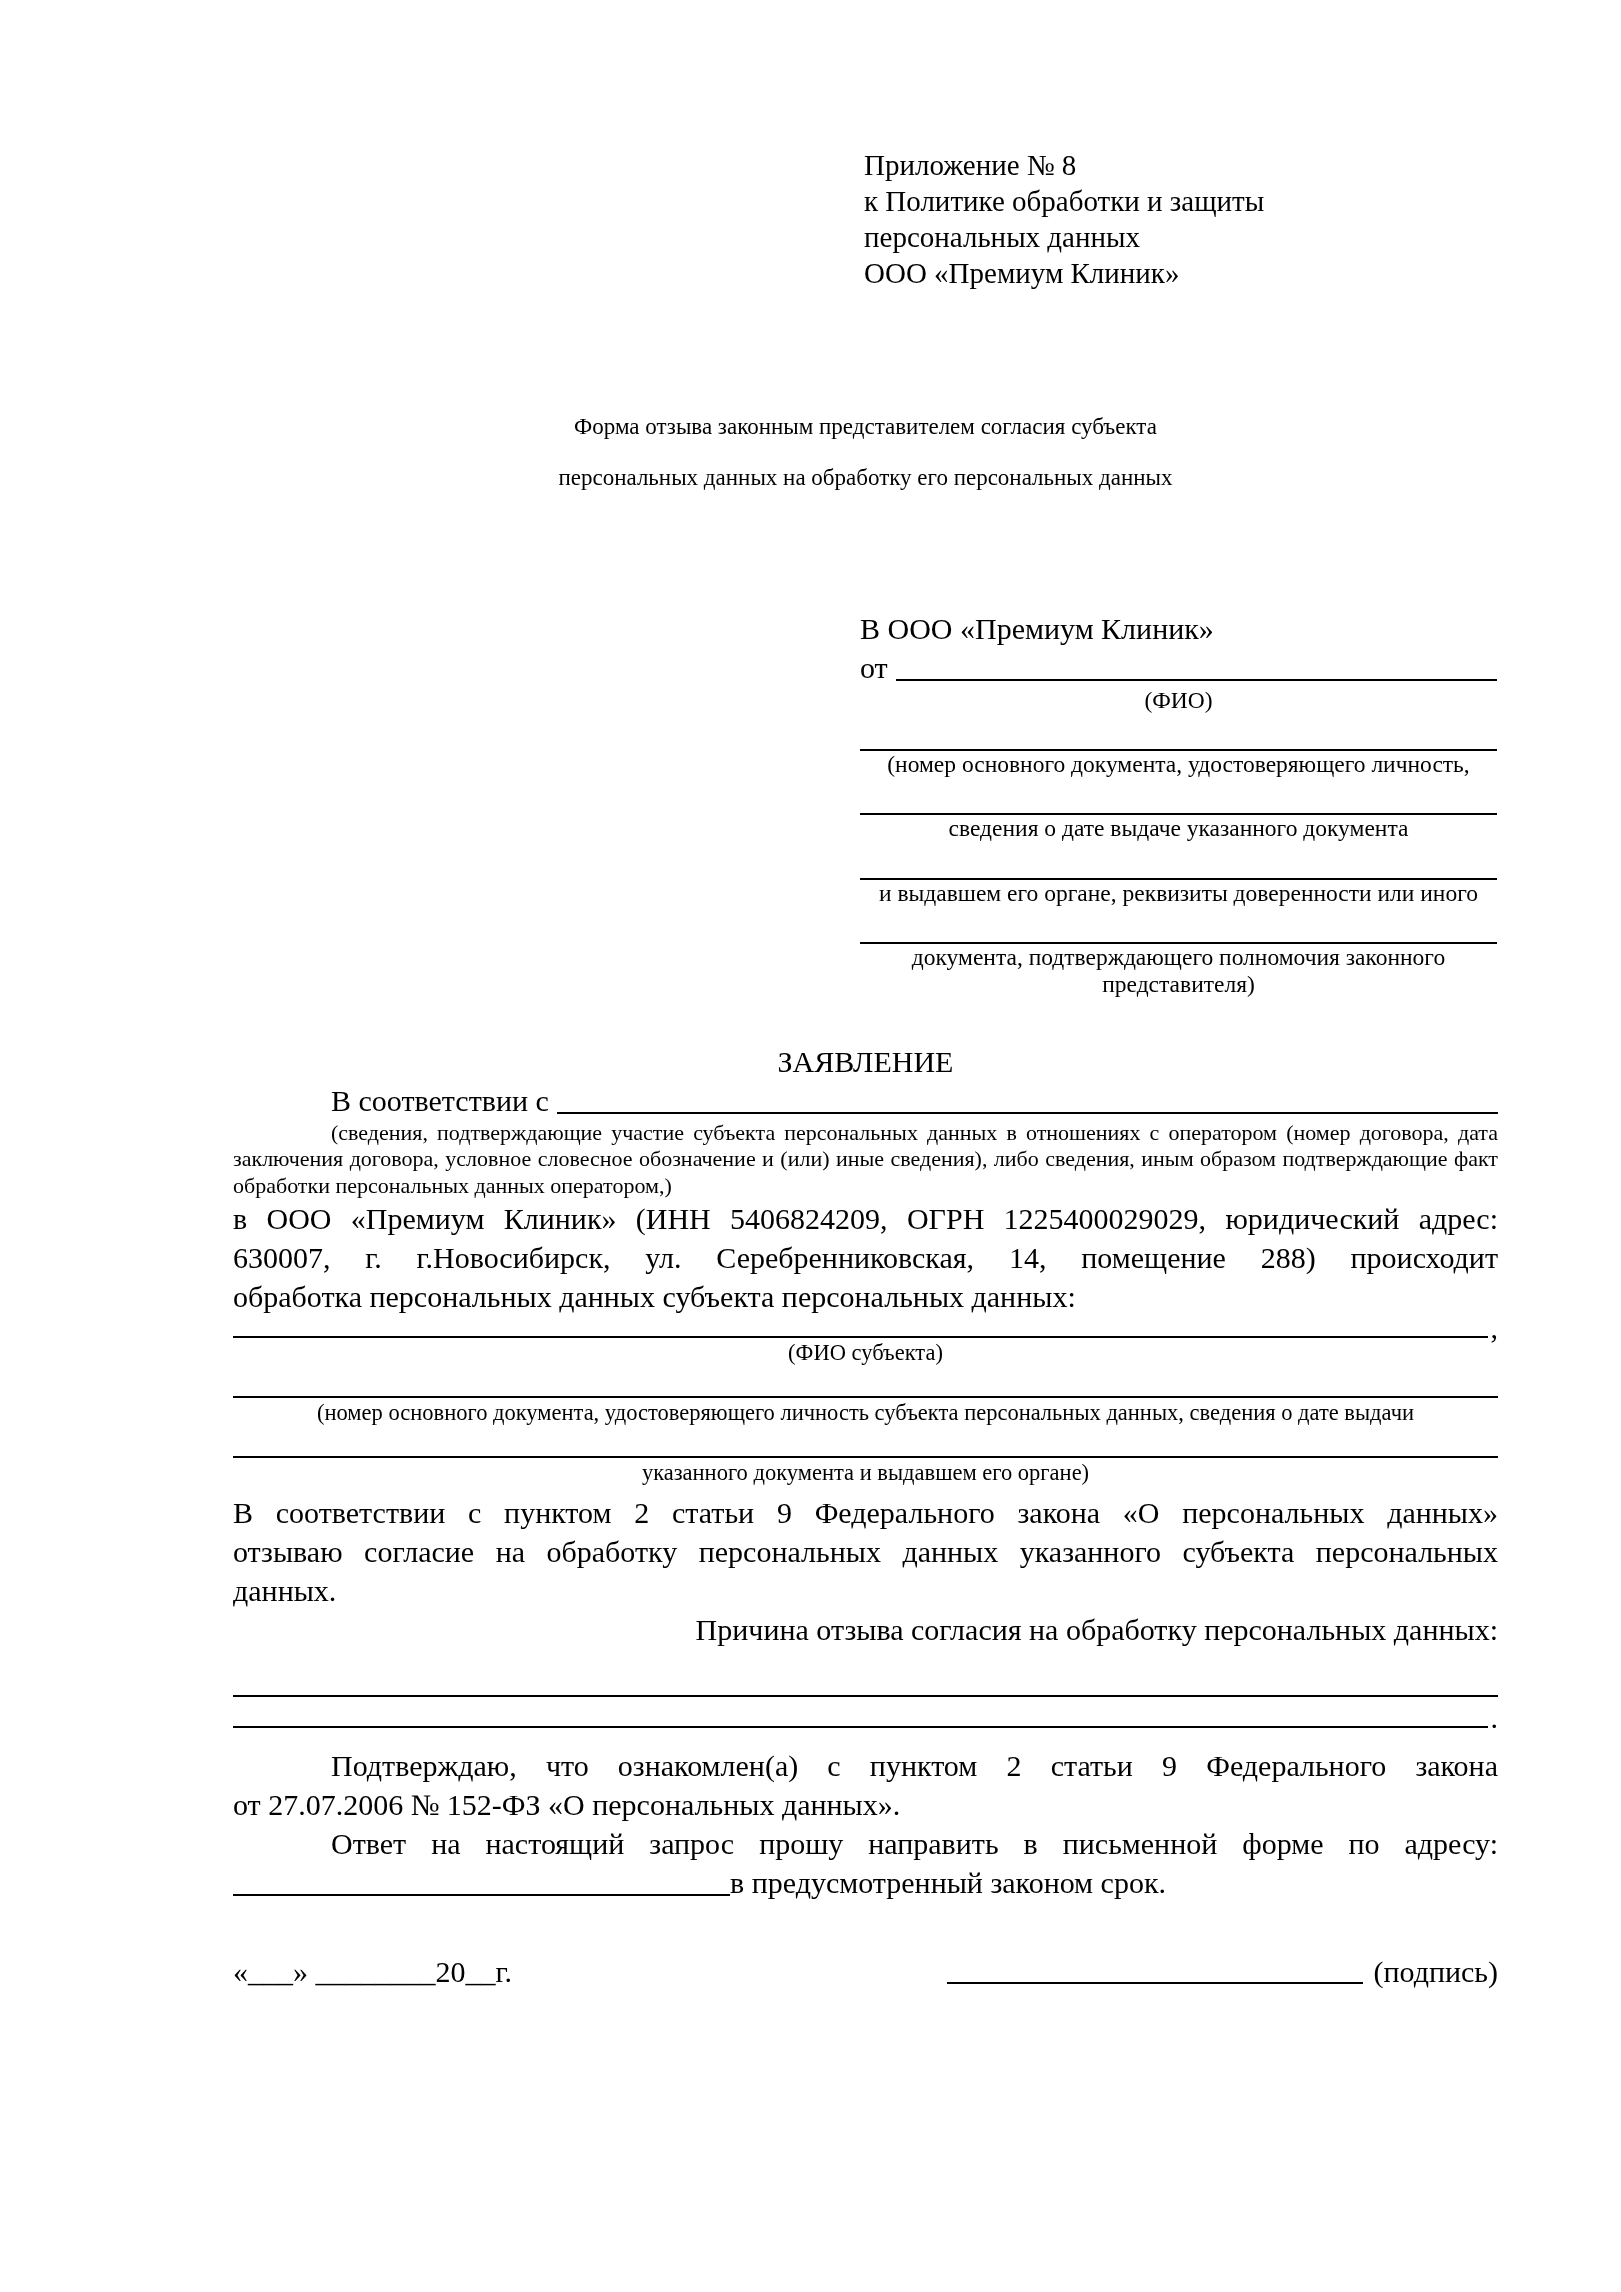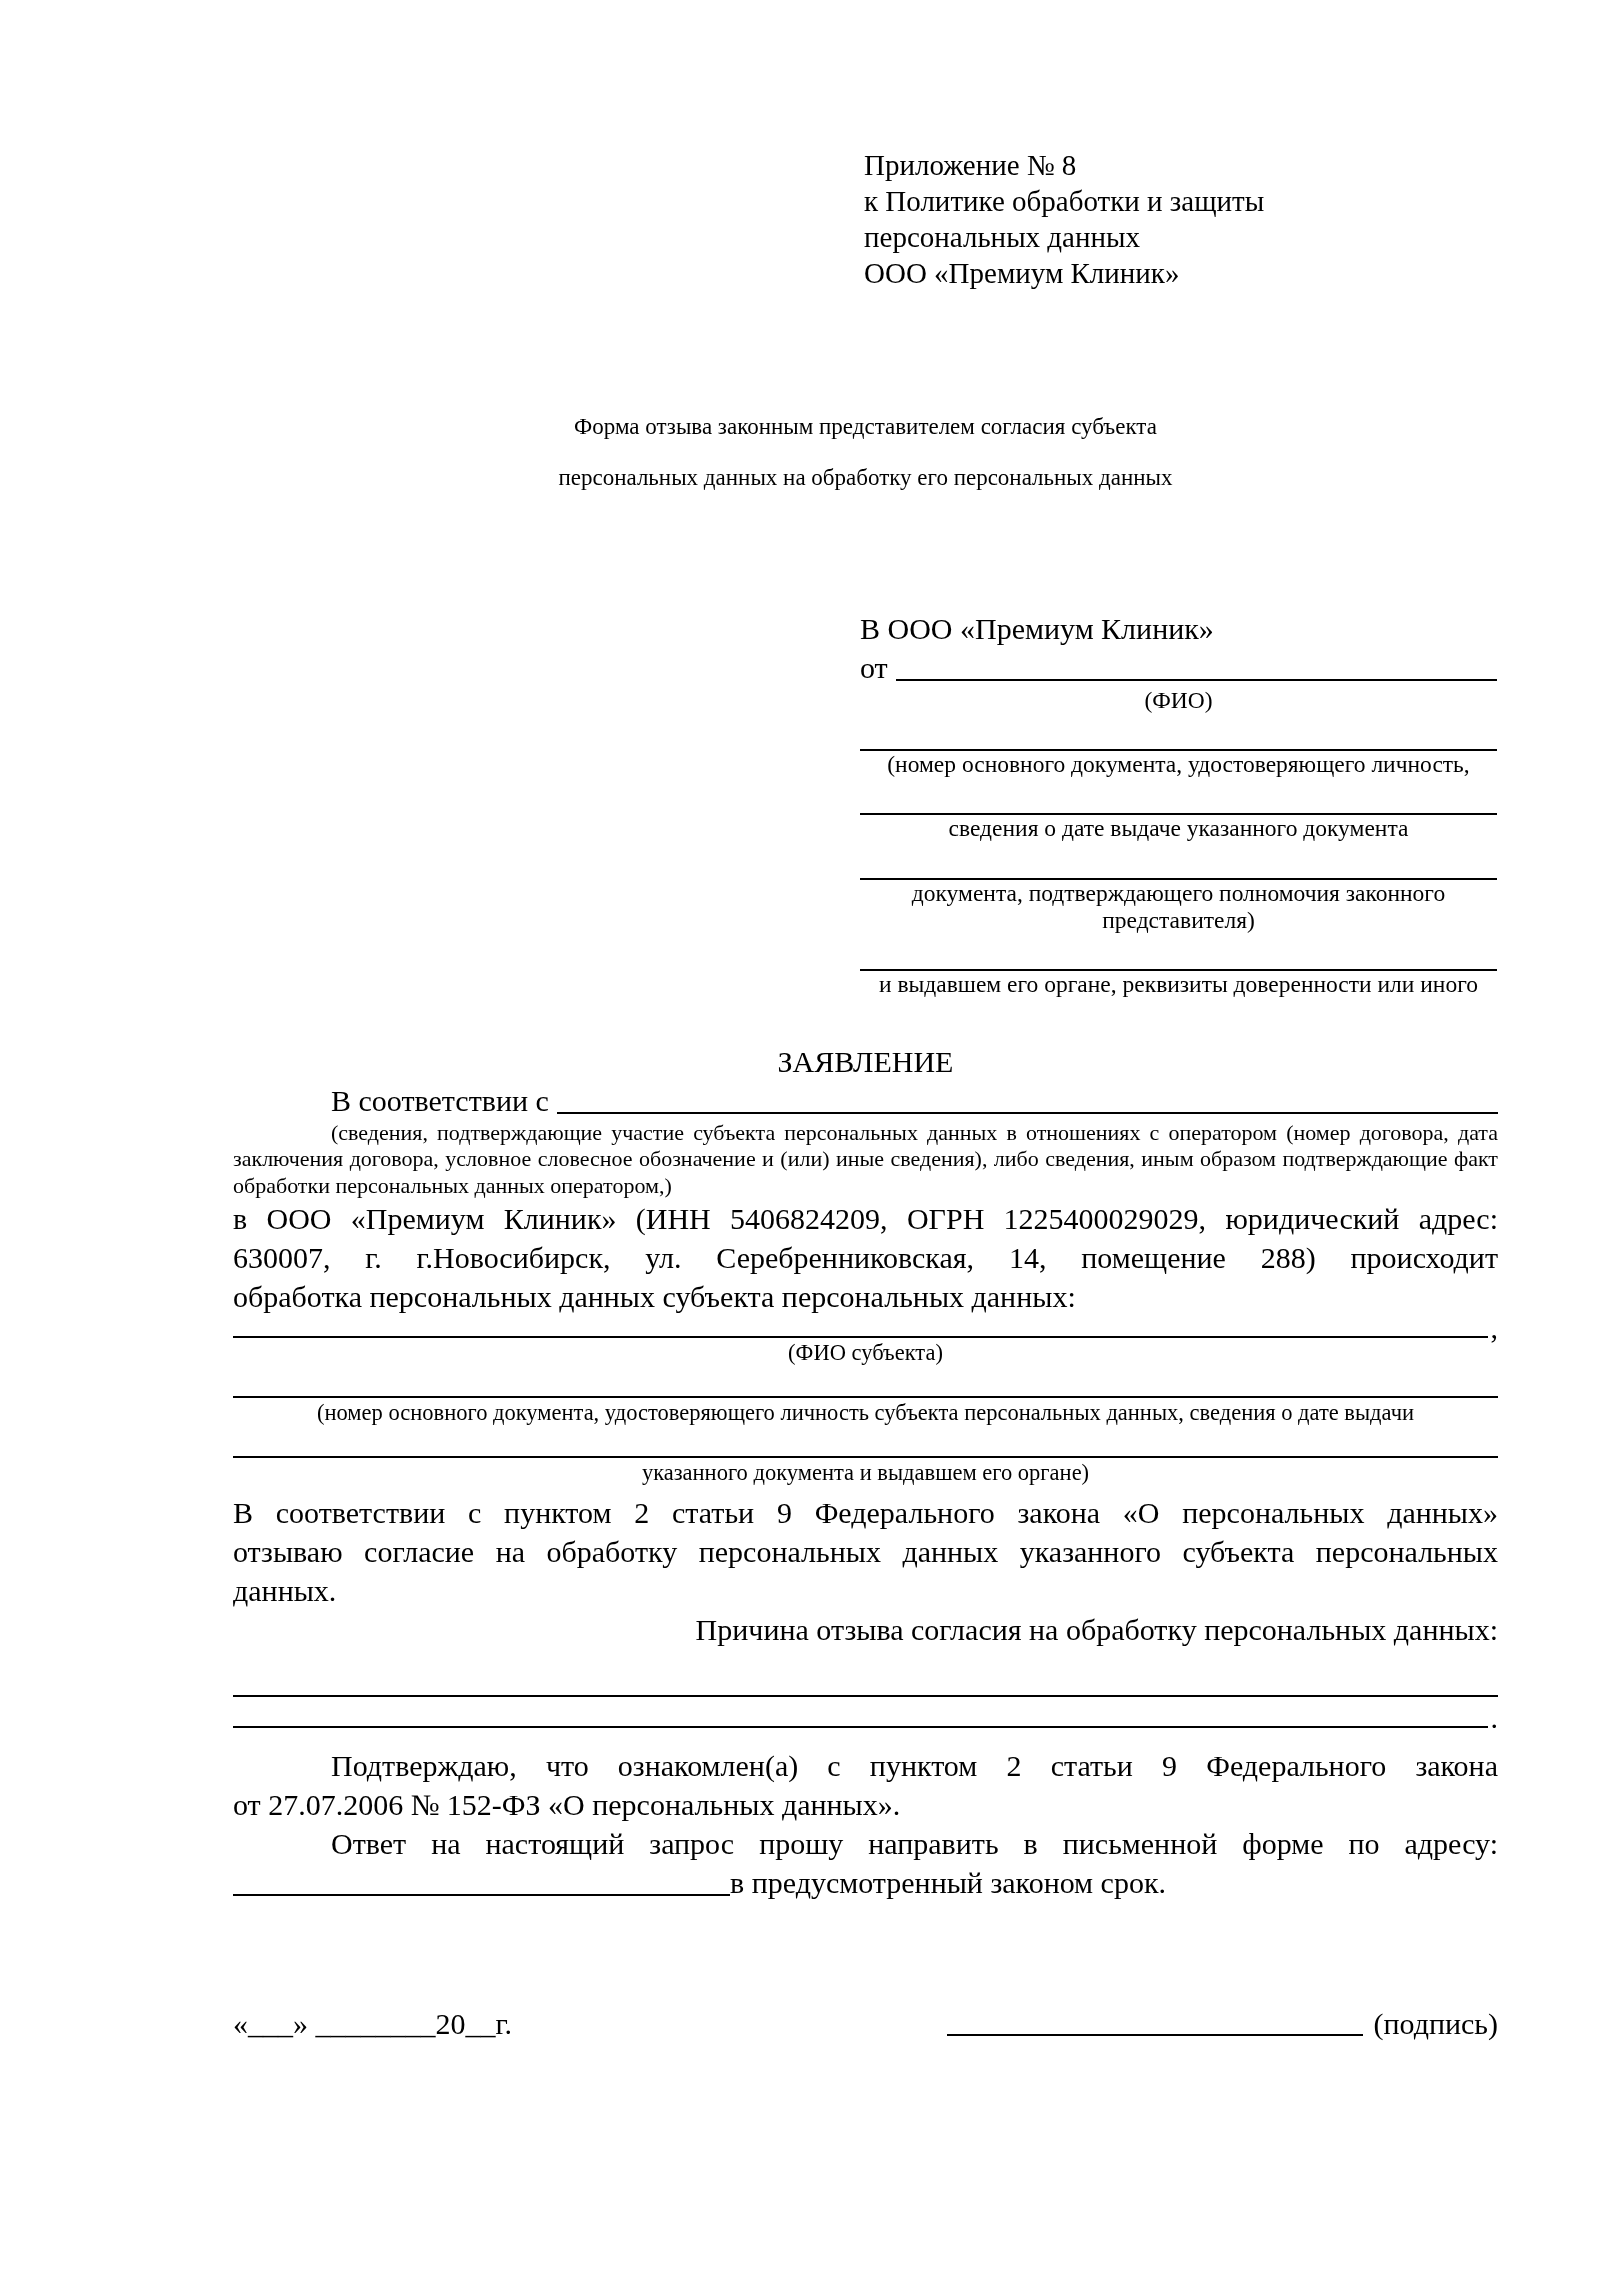--- a/index.html
+++ b/index.html
@@ -46,21 +46,21 @@
   .withdraw { margin-top:5.9px; }
   .reason { display:flex; align-items:flex-end; padding-left:98px;flex-direction:column; }
   .reason .lbl { white-space:nowrap; }
   .ruleA { height:40px; }
   .ruleB { height:31px; }
   .confirm { margin-top:17.6px; }
   .reply2 { display:flex; align-items:flex-end; }
   .uline { display:inline-block; width:497px; border-bottom:2.9px solid #000; margin-bottom:5.9px; }
 
   
-  .footer { margin-top:102px; display:flex; justify-content:space-between; align-items:flex-start; }
+  .footer { margin-top:50px; display:flex; justify-content:space-between; align-items:flex-start; }
   .sig { display:flex; align-items:flex-end;gap:10px; }
   .sig .uline-sig { display:inline-block; width:416px; border-bottom:2.9px solid #000; margin-bottom:6.9px; }
 </style>
 </head>
 <body>
 
 <div class="page">
 
   <div class="appendix">
     <div>Приложение № 8</div>
@@ -85,25 +85,25 @@
     <div class="grp">
       <div class="bl"></div>
       <div class="r-cap">(номер основного документа, удостоверяющего личность,</div>
     </div>
     <div class="grp">
       <div class="bl"></div>
       <div class="r-cap">сведения о дате выдаче указанного документа</div>
     </div>
     <div class="grp">
       <div class="bl"></div>
-      <div class="r-cap">документа, подтверждающего полномочия законного представителя)</div>
+      <div class="r-cap">и выдавшем его органе, реквизиты доверенности или иного</div>
     </div>
     <div class="grp">
       <div class="bl"></div>
-      <div class="r-cap">и выдавшем его органе, реквизиты доверенности или иного</div>
+      <div class="r-cap">документа, подтверждающего полномочия законного представителя)</div>
     </div>
   </div>
 
   <div class="heading">ЗАЯВЛЕНИЕ</div>
 
   <div class="accord">
     <span class="lbl">В соответствии с</span>
     <span class="fill"></span>
   </div>
 

